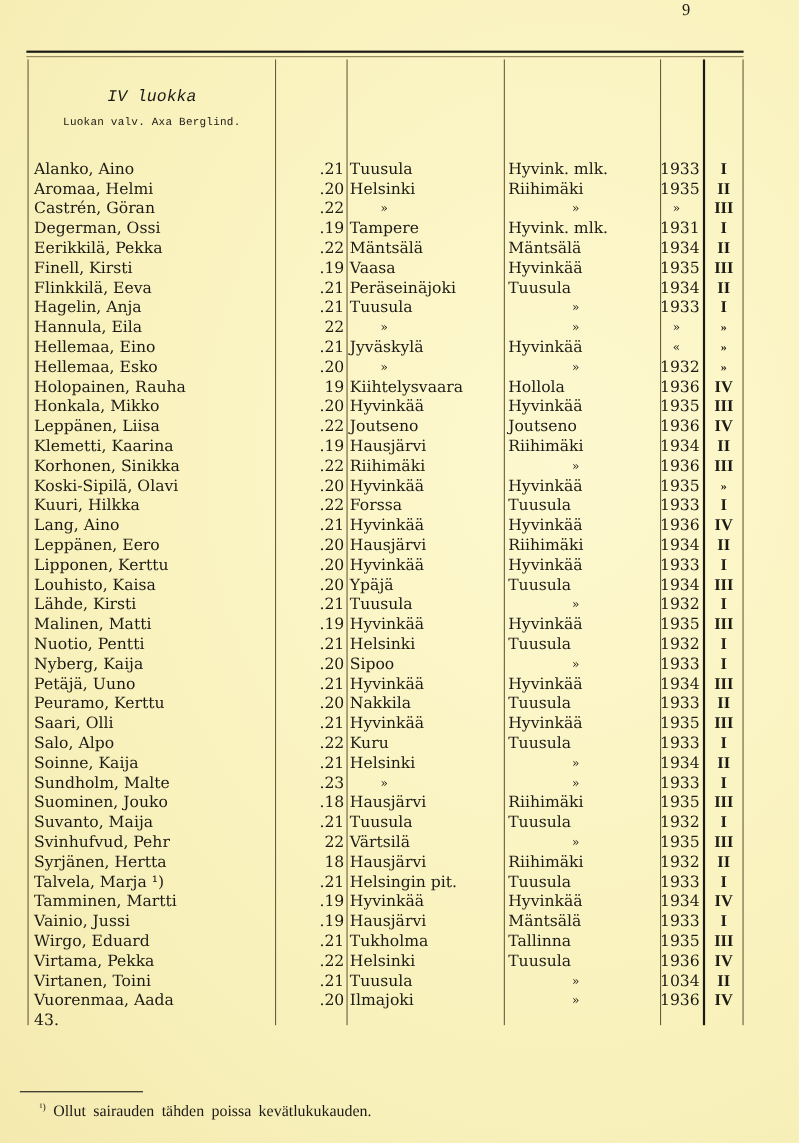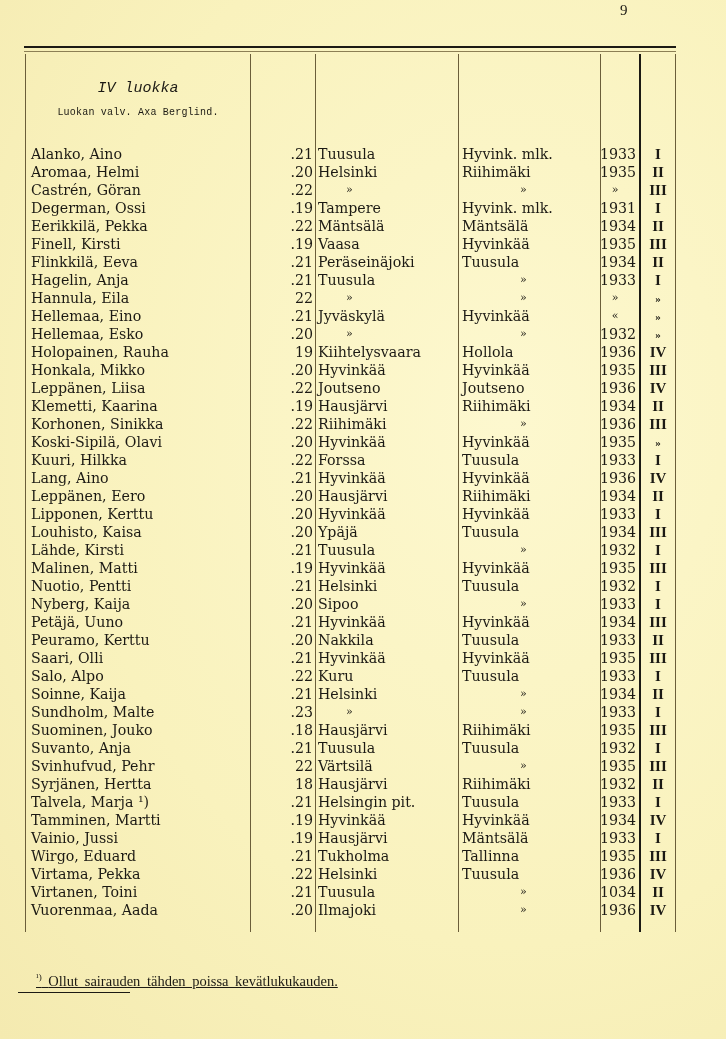--- a/index.html
+++ b/index.html
@@ -27,21 +27,21 @@
   .c-birth { position:absolute; left:318px; }
   .c-home { position:absolute; left:462px; }
   .c-home.ditto, .c-birth.ditto { font-size:11px; }
   .c-home.ditto { left:520px; }
   .c-birth.ditto { left:346px; }
   .c-year { position:absolute; left:600px; width:30px; text-align:right; }
   .c-year.ditto { font-size:11px; text-align:center; }
   .c-class { position:absolute; left:641px; width:34px; text-align:center; font-weight:bold; font-family:"Liberation Serif", serif; font-size:15px; }
   .c-class.ditto { font-size:11px; }
   .footnote-rule { position:absolute; left:18px; top:992px; width:112px; height:1px; background:#1c1a14; }
-  .footnote { position:absolute; left:36px; top:972px; font-family:"Liberation Serif", serif; font-size:14.5px; word-spacing:3px;text-decoration:underline; }
+  .footnote { position:absolute; left:36px; top:1001px; font-family:"Liberation Serif", serif; font-size:14.5px; word-spacing:3px; }
   .footnote sup { font-size:9px; }
 </style>
 </head>
 <body>
 
 <div class="page-number">9</div>
 <div class="top-rule"></div>
 <div class="top-rule2"></div>
 
 <div class="vline" style="left:25px;height:878px;"></div>
@@ -314,21 +314,21 @@
     </div>
     <div class="row">
       <span class="c-name">Suominen, Jouko</span>
       <span class="c-date">.18</span>
       <span class="c-birth">Hausjärvi</span>
       <span class="c-home">Riihimäki</span>
       <span class="c-year">1935</span>
       <span class="c-class">III</span>
     </div>
     <div class="row">
-      <span class="c-name">Suvanto, Anja</span>
+      <span class="c-name">Suvanto, Maija</span>
       <span class="c-date">.21</span>
       <span class="c-birth">Tuusula</span>
       <span class="c-home">Tuusula</span>
       <span class="c-year">1932</span>
       <span class="c-class">I</span>
     </div>
     <div class="row">
       <span class="c-name">Svinhufvud, Pehr</span>
       <span class="c-date">22</span>
       <span class="c-birth">Värtsilä</span>
@@ -393,19 +393,22 @@
       <span class="c-class">II</span>
     </div>
     <div class="row">
       <span class="c-name">Vuorenmaa, Aada</span>
       <span class="c-date">.20</span>
       <span class="c-birth">Ilmajoki</span>
       <span class="c-home ditto">»</span>
       <span class="c-year">1936</span>
       <span class="c-class">IV</span>
     </div>
+    <div class="row">
+      <span class="c-name">43.</span>
+    </div>
   </div>
 
 <div class="footnote-rule"></div>
 <div class="footnote">
   <sup>¹)</sup>
   <span>Ollut sairauden tähden poissa kevätlukukauden.</span>
 </div>
 
 </body></html>

